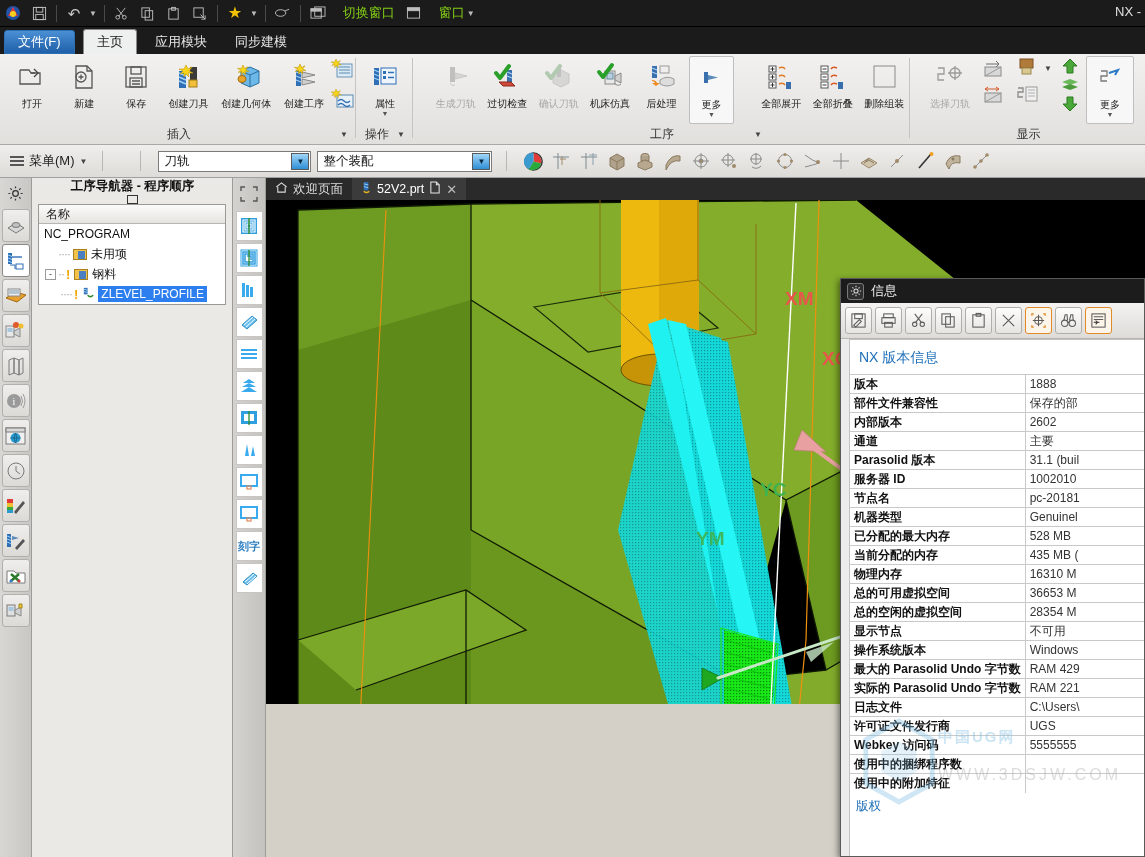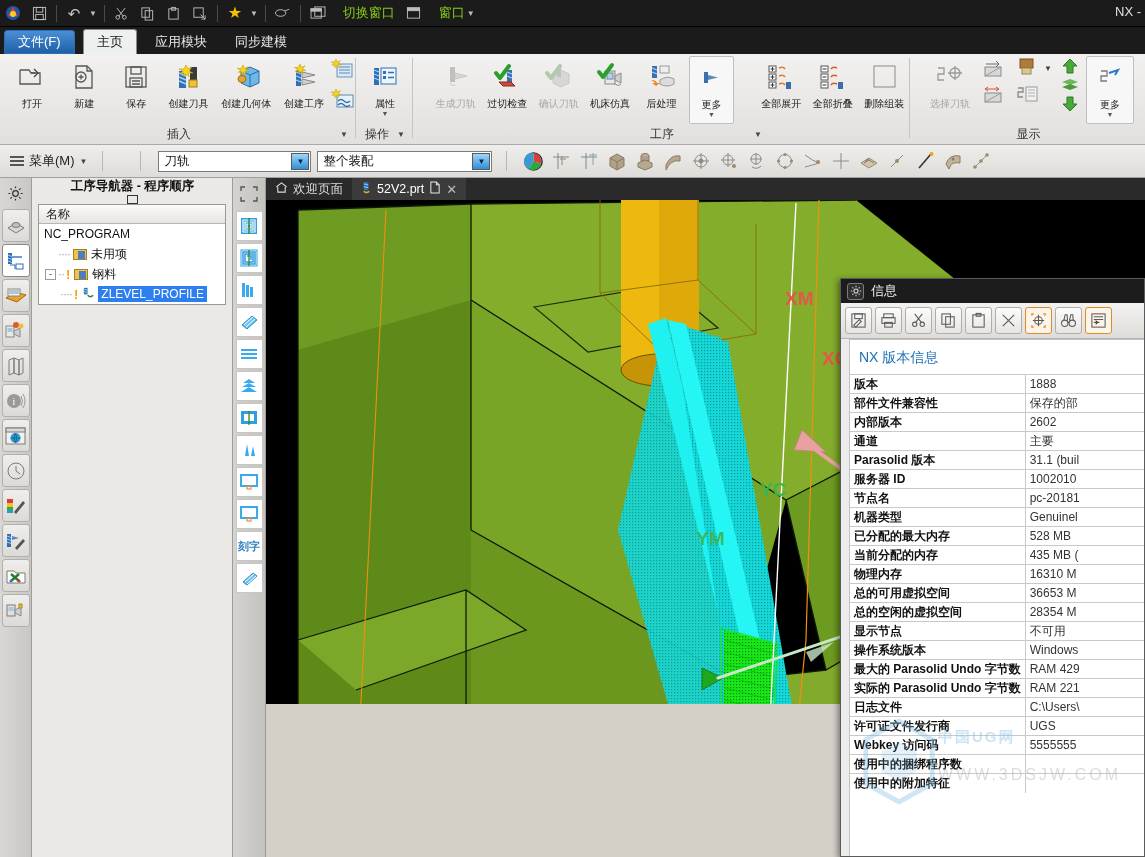--- a/index.html
+++ b/index.html
@@ -1311,20 +1311,21 @@
             <tr>
               <td class="k">使用中的捆绑程序数</td>
               <td class="v"></td>
             </tr>
             <tr>
               <td class="k">使用中的附加特征</td>
               <td class="v"></td>
             </tr>
           </tbody>
       </table>
+      <div class="dlg-foot">版权</div>
       <div class="wm">
         <svg class="wm-hex" viewBox="0 0 80 90">
           <path d="M40 3 L74 22 V67 L40 86 L6 67 V22 Z" fill="none" stroke="rgba(120,185,225,.65)" stroke-width="5"></path>
           <path d="M40 24 L58 34 V55 L40 65 L22 55 V34 Z" fill="rgba(120,185,225,.35)"></path>
         </svg>
         <span class="wm-txt">中国UG网</span>
         <span class="wm-sub">WWW.3DSJW.COM</span>
       </div>
     </div>
   </div>

